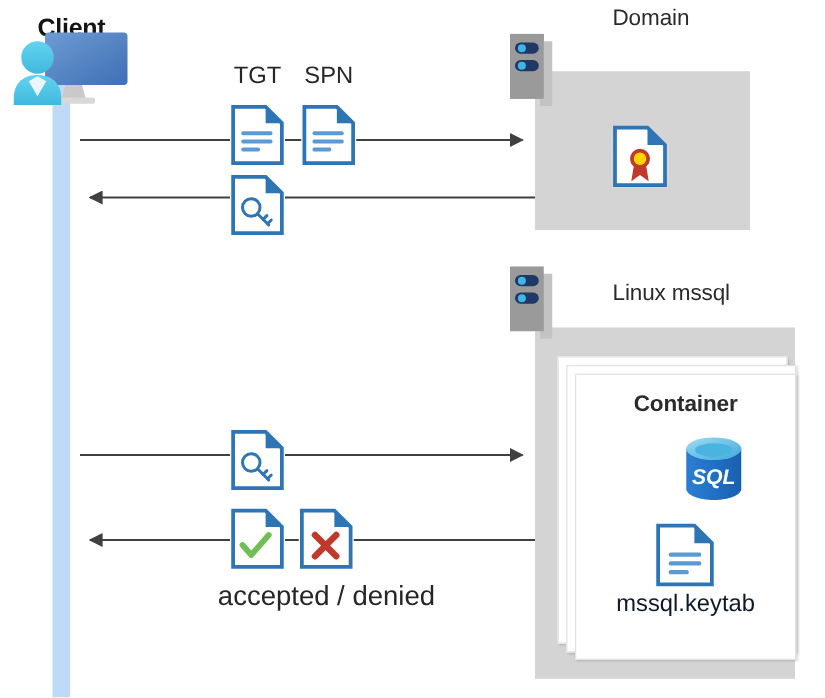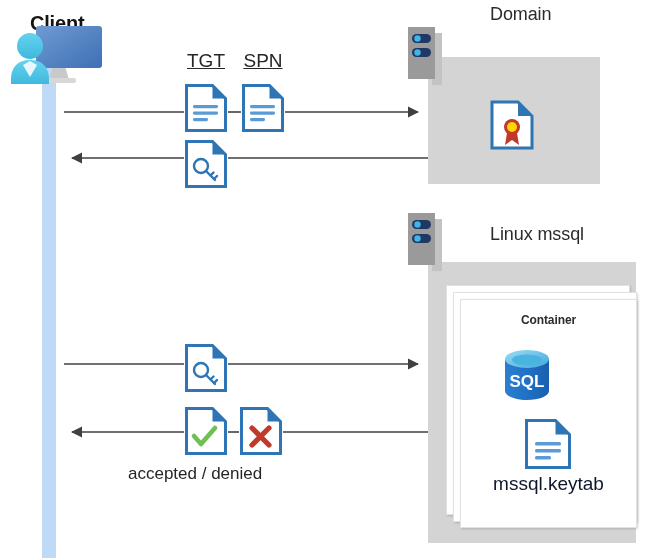--- a/index.html
+++ b/index.html
@@ -50,43 +50,43 @@
     border:1px solid #e2e2e2;
     box-shadow:1px 1px 2px rgba(0,0,0,0.16);
   }
   #card-back   { left:446px; top:285px; width:184px; height:230px; }
   #card-mid    { left:453px; top:292px; width:184px; height:230px; }
   #card-front  { left:460px; top:299px; width:177px; height:229px; }
 
   #container-title {
     left:460px; top:313px; width:177px;
     text-align:center;
-    font-size:12px; font-weight:bold; color:#2b2b2b;
+    font-size:18px; font-weight:bold; color:#2b2b2b;
     letter-spacing:-0.1px;
   }
-  #sql-icon    { left:500px; top:347px; width:54px; height:56px; }
+  #sql-icon    { left:544px; top:347px; width:54px; height:56px;font-style:italic; }
   #keytab-icon { left:524px; top:418px; width:48px; height:52px; }
   #keytab-label {
     left:460px; top:473px; width:177px;
     text-align:center; font-size:19px; color:#0f172a;
   }
 
   
   .flow { left:0; top:0; width:660px; height:558px; pointer-events:none; }
 
   
   #tgt-label, #spn-label {
-    font-size:19px; color:#262626; text-align:center; width:60px;text-decoration:underline;
+    font-size:19px; color:#262626; text-align:center; width:60px;
   }
   #tgt-label { left:176px; top:50px; }
   #spn-label { left:233px; top:50px; }
 
   #result-label {
     left:128px; top:464px; width:220px;
-    text-align:left; font-size:17px; color:#262626;
+    text-align:right; font-size:22px; color:#262626;
   }
 
   
   #doc-tgt   { left:184px; top:83px;  width:44px; height:50px; }
   #doc-spn   { left:241px; top:83px;  width:44px; height:50px; }
   #doc-key1  { left:184px; top:139px; width:44px; height:50px; }
   #doc-cert  { left:490px; top:100px; width:44px; height:50px; }
   #doc-key2  { left:184px; top:343px; width:44px; height:50px; }
   #doc-ok    { left:184px; top:406px; width:44px; height:50px; }
   #doc-no    { left:239px; top:406px; width:44px; height:50px; }

